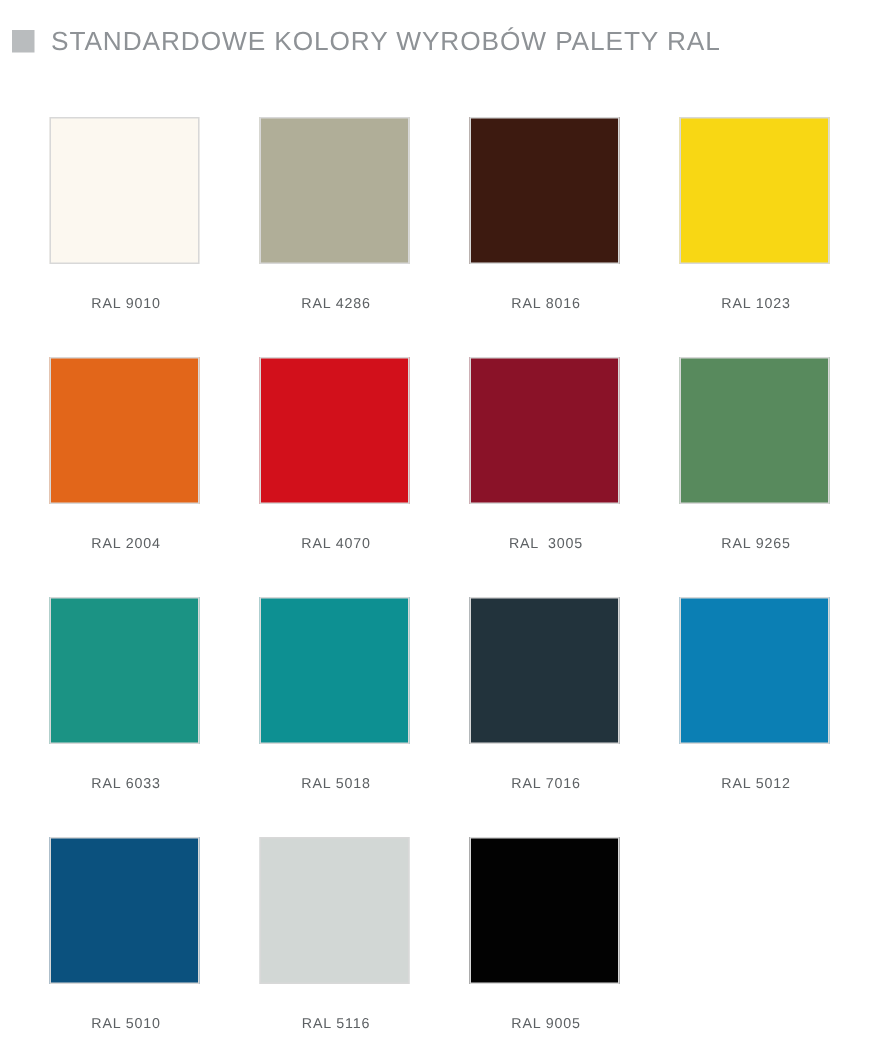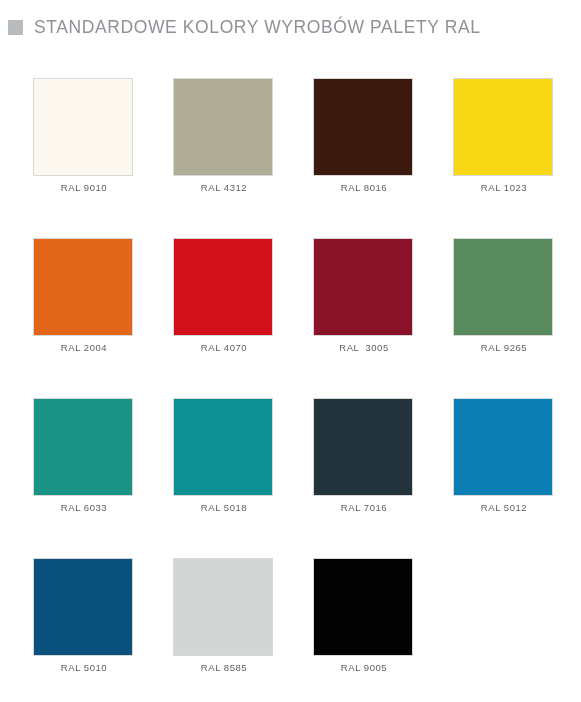--- a/index.html
+++ b/index.html
@@ -66,21 +66,21 @@
   .chip {
     width: 100px;
     height: 98px;
     border: 1px solid #d8d8d8;
     box-sizing: border-box;
   }
 
   .chip-label {
     width: 102px;
     text-align: center;
-    margin-top: 6px;
+    margin-top: 21px;
     font-size: 9.5px;
     letter-spacing: 0.55px;
     color: #5d6164;
     white-space: pre;
   }
 </style>
 </head>
 <body>
 
 <div class="page">
@@ -90,21 +90,21 @@
     <span class="header-title">STANDARDOWE KOLORY WYROBÓW PALETY RAL</span>
   </div>
 
   <div class="grid">
       <div class="cell">
         <div class="chip" style="background: rgb(252, 248, 240); border-color: rgb(216, 216, 216);"></div>
         <div class="chip-label">RAL 9010</div>
       </div>
       <div class="cell">
         <div class="chip" style="background: rgb(176, 174, 152); border-color: rgb(216, 216, 216);"></div>
-        <div class="chip-label">RAL 4312</div>
+        <div class="chip-label">RAL 4286</div>
       </div>
       <div class="cell">
         <div class="chip" style="background: rgb(61, 26, 16); border-color: rgb(216, 216, 216);"></div>
         <div class="chip-label">RAL 8016</div>
       </div>
       <div class="cell">
         <div class="chip" style="background: rgb(248, 215, 20); border-color: rgb(216, 216, 216);"></div>
         <div class="chip-label">RAL 1023</div>
       </div>
       <div class="cell">
@@ -138,21 +138,21 @@
       <div class="cell">
         <div class="chip" style="background: rgb(11, 127, 180); border-color: rgb(216, 216, 216);"></div>
         <div class="chip-label">RAL 5012</div>
       </div>
       <div class="cell">
         <div class="chip" style="background: rgb(11, 81, 126); border-color: rgb(216, 216, 216);"></div>
         <div class="chip-label">RAL 5010</div>
       </div>
       <div class="cell">
         <div class="chip" style="background: rgb(210, 215, 213); border-color: rgb(216, 216, 216);"></div>
-        <div class="chip-label">RAL 8585</div>
+        <div class="chip-label">RAL 5116</div>
       </div>
       <div class="cell">
         <div class="chip" style="background: rgb(2, 2, 2); border-color: rgb(216, 216, 216);"></div>
         <div class="chip-label">RAL 9005</div>
       </div>
     </div>
 
 </div>
 
 </body></html>

